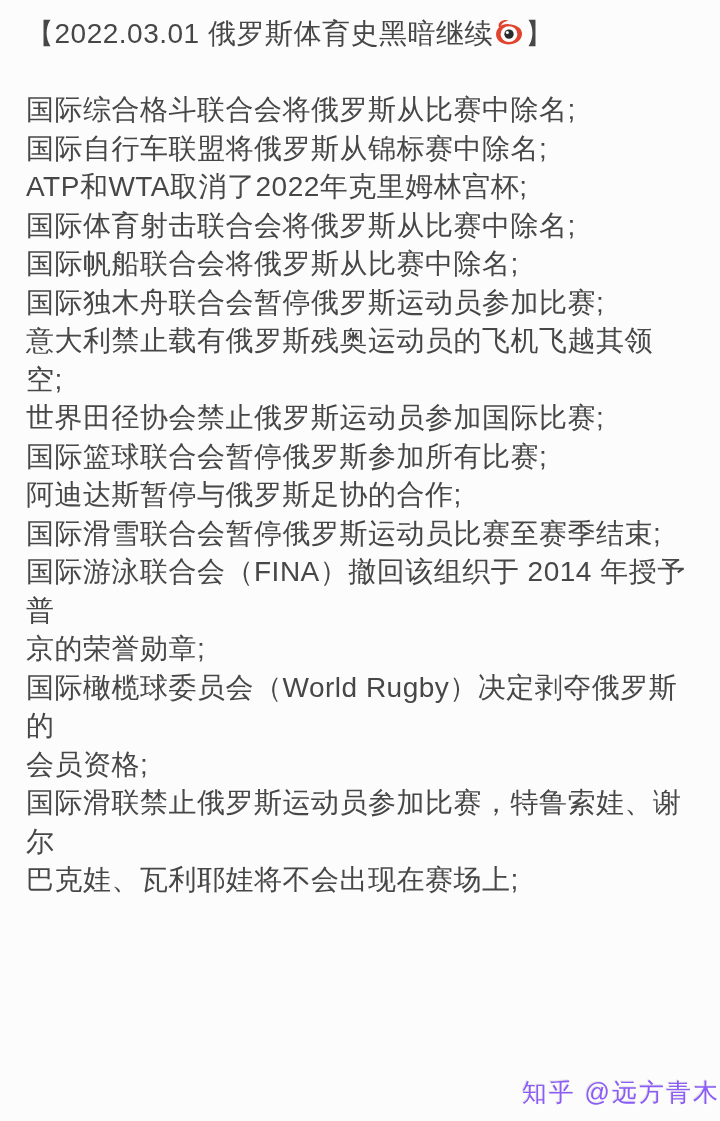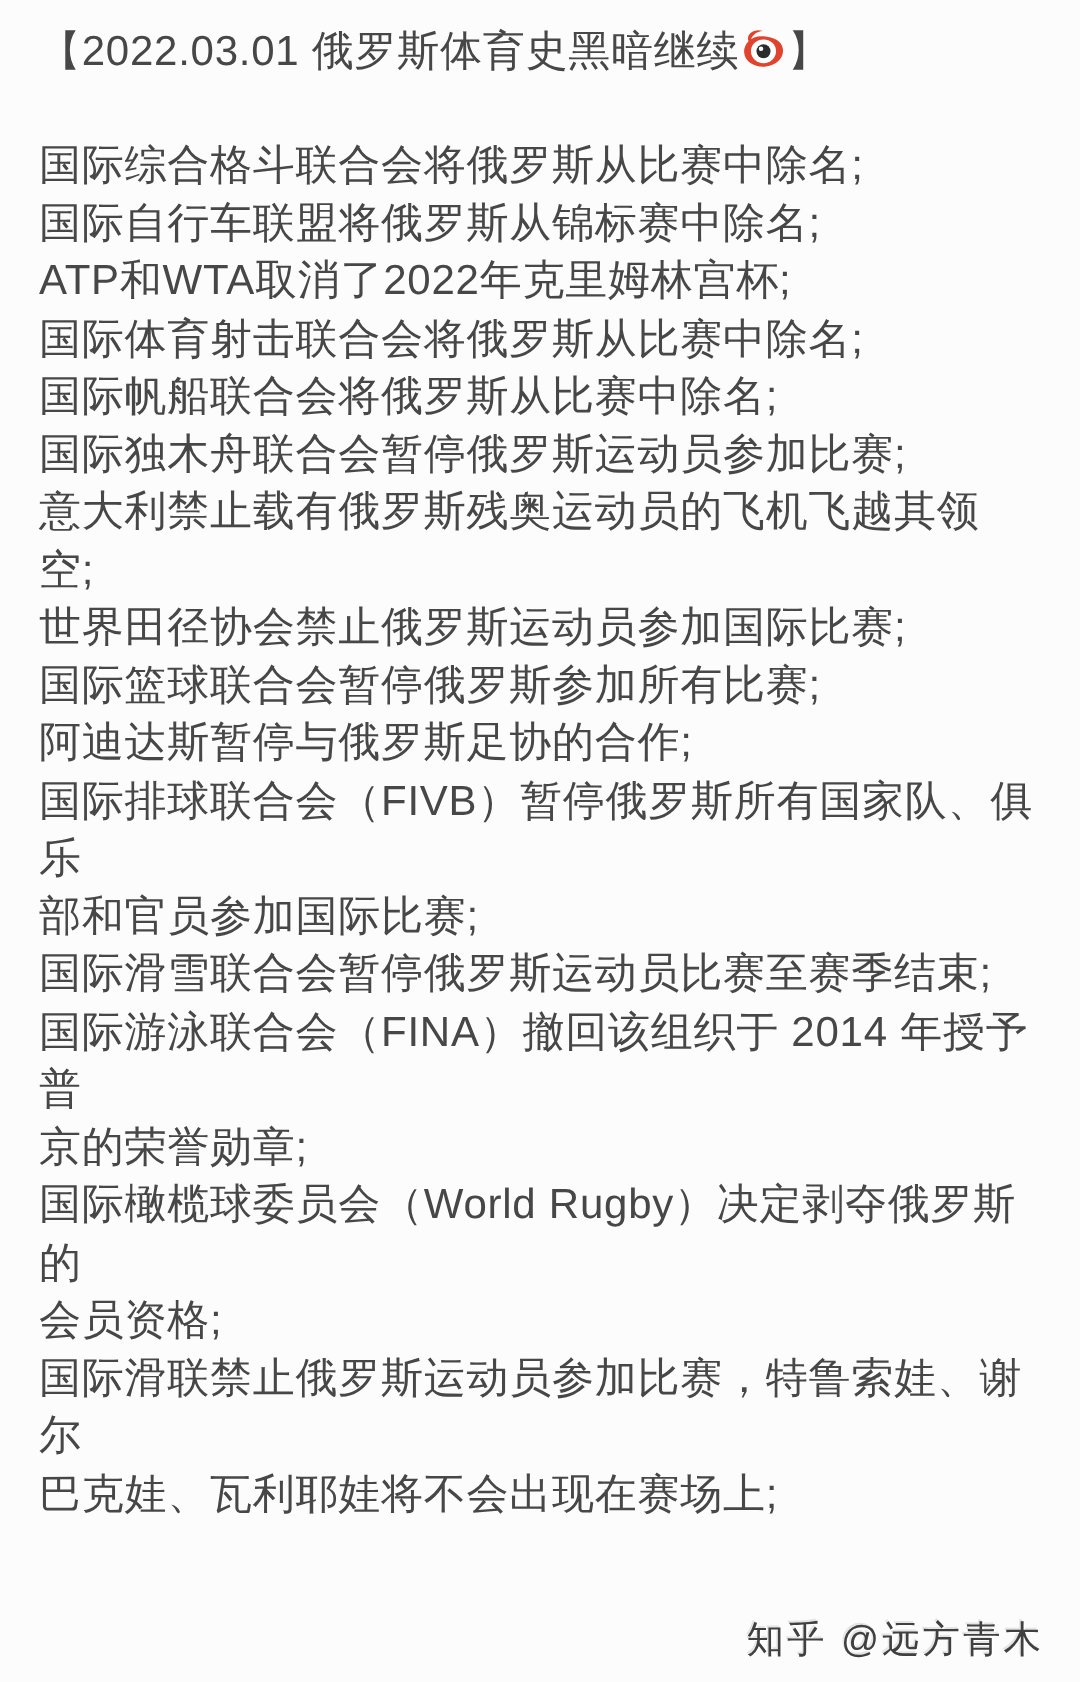--- a/index.html
+++ b/index.html
@@ -41,24 +41,24 @@
     font-size: 28px;
     line-height: 38.5px;
     letter-spacing: 0.5px;
   }
   .item {
     white-space: pre-line;
   }
   .watermark {
     position: absolute;
     top: 1076px;
-    right: 24px;
+    right: 0;
     font-size: 25px;
     letter-spacing: 2px;
-    color: #404040;
+    color: #8b5cf6;
     text-shadow: 1px 1px 0 rgba(255,255,255,0.95), -1px -1px 0 rgba(160,160,160,0.25);
     white-space: nowrap;
   }
 </style>
 </head>
 <body>
 
 <div class="page">
   <div class="title"><span>【2022.03.01 俄罗斯体育史黑暗继续</span><span class="icon-wrap"><svg viewBox="0 0 36 32" xmlns="http://www.w3.org/2000/svg" aria-hidden="true">
       <path d="M6 10 C3.5 3.5 12 -0.5 17.5 1.8 C12.5 2.2 8.5 5.2 7.8 9.6 Z" fill="#e0432e"></path>
@@ -73,22 +73,20 @@
       <div class="item">国际自行车联盟将俄罗斯从锦标赛中除名;</div>
       <div class="item">ATP和WTA取消了2022年克里姆林宫杯;</div>
       <div class="item">国际体育射击联合会将俄罗斯从比赛中除名;</div>
       <div class="item">国际帆船联合会将俄罗斯从比赛中除名;</div>
       <div class="item">国际独木舟联合会暂停俄罗斯运动员参加比赛;</div>
       <div class="item">意大利禁止载有俄罗斯残奥运动员的飞机飞越其领
 空;</div>
       <div class="item">世界田径协会禁止俄罗斯运动员参加国际比赛;</div>
       <div class="item">国际篮球联合会暂停俄罗斯参加所有比赛;</div>
       <div class="item">阿迪达斯暂停与俄罗斯足协的合作;</div>
-      <div class="item">国际排球联合会（FIVB）暂停俄罗斯所有国家队、俱乐
-部和官员参加国际比赛;</div>
       <div class="item">国际滑雪联合会暂停俄罗斯运动员比赛至赛季结束;</div>
       <div class="item">国际游泳联合会（FINA）撤回该组织于 2014 年授予普
 京的荣誉勋章;</div>
       <div class="item">国际橄榄球委员会（World Rugby）决定剥夺俄罗斯的
 会员资格;</div>
       <div class="item">国际滑联禁止俄罗斯运动员参加比赛，特鲁索娃、谢尔
 巴克娃、瓦利耶娃将不会出现在赛场上;</div>
     </div>
 </div>
 

